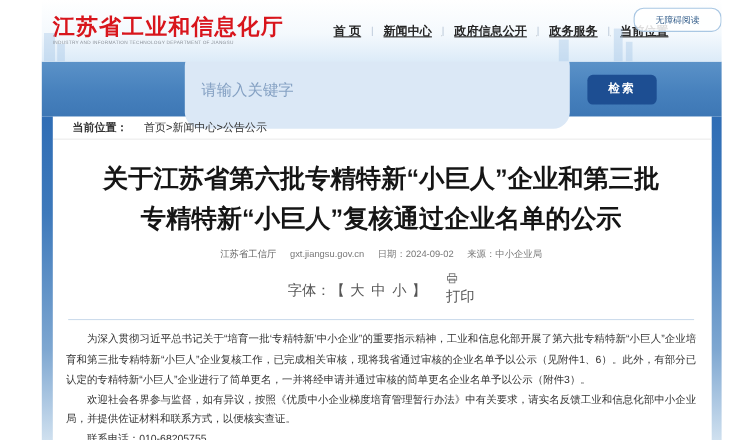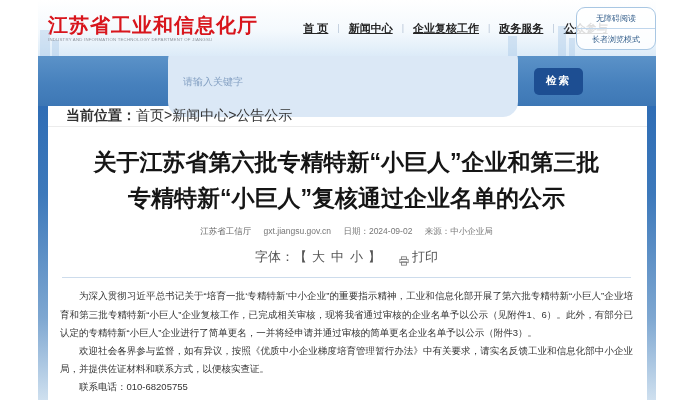--- a/index.html
+++ b/index.html
@@ -25,44 +25,44 @@
   .nav-sep{color:#b7c5d6;font-weight:normal;font-size:9px;}
   .access{position:absolute;right:0;top:7px;width:78px;border:1px solid #a9c7e3;border-radius:9px;
     background:rgba(255,255,255,.85);font-size:8px;color:#2f5a88;text-align:center;overflow:hidden;}
   .access-row{padding:5px 0 4px;cursor:pointer;white-space:nowrap;}
   .access-row + .access-row{border-top:1px solid #bfd6ec;}
 
   
   .search-band{height:50px;background:linear-gradient(180deg,#5b92c8 0%,#4781bd 55%,#3d77b5 100%);
     display:flex;align-items:center;}
   .search-input{margin-left:130px;width:320px;height:40px;border:none;border-radius:15px;
-    background:#dbe8f6;padding:16px 15px;font-size:10px;color:#3a5a80;outline:none;}
+    background:#dbe8f6;padding:16px 15px;font-size:14px;color:#3a5a80;outline:none;}
   .search-input::placeholder{color:#85a1c3;}
-  .search-btn{margin-left:16px;width:49px;height:27px;background:#1d4e92;border:none;border-radius:5px;
+  .search-btn{margin-left:16px;width:63px;height:27px;background:#1d4e92;border:none;border-radius:5px;
     color:#ffffff;font-size:10.5px;font-weight:bold;letter-spacing:2px;cursor:pointer;
     font-family:inherit;}
 
   
   .content{height:294px;background:linear-gradient(180deg,#2f6db5 0%,#3d79bb 30%,#7ea7d1 72%,#cfe0ef 100%);
     padding:0 9px 0 10px;box-sizing:border-box;}
   .card{background:#fff;height:294px;box-sizing:border-box;overflow:hidden;}
   .crumbbar{height:20px;display:flex;align-items:center;padding-left:18px;
-    border-bottom:1px solid #ececec;font-size:14px;color:#333;}
+    border-bottom:1px solid #ececec;font-size:10px;color:#333;gap:15px;}
   .crumb-label{font-weight:bold;}
   .crumb-path{cursor:pointer;}
   .article{padding:10px 14px 0 12px;}
   .title{font-size:23px;font-weight:bold;color:#151515;text-align:center;line-height:1.55;
     margin:8px 26px 10px;}
   .meta{text-align:center;font-size:8.5px;color:#777;white-space:nowrap;}
   .meta span{margin:16px 5px;}
   .meta .agency{color:#666;}
   .tools{text-align:center;font-size:13px;color:#555;margin-top:10px;display:flex;
     justify-content:center;align-items:center;gap:4px;}
   .font-size-btn{cursor:pointer;padding:0 1px;}
-  .print{display:inline-flex;align-items:flex-end;gap:3px;margin-left:14px;cursor:pointer;color:#555;}
+  .print{display:inline-flex;align-items:flex-start;gap:3px;margin-left:14px;cursor:pointer;color:#555;flex-direction:column;}
   .divider{border-top:1px solid #cddcec;margin:11px 2px 0;}
   .bodytext{margin-top:9px;font-size:9.5px;color:#333;line-height:1.92;text-align:justify;}
   .bodytext p{margin:0;text-indent:2em;}
   .plain{text-align:left;}
   .att-first{cursor:pointer;}
 </style>
 </head>
 <body>
 
 <div class="viewport">
@@ -78,30 +78,29 @@
       <div class="logo">
         <div class="logo-cn">江苏省工业和信息化厅</div>
         <div class="logo-en">INDUSTRY AND INFORMATION TECHNOLOGY DEPARTMENT OF JIANGSU</div>
       </div>
 
       <div class="nav">
         <span class="nav-item">首 页</span>
         <span class="nav-sep">|</span>
         <span class="nav-item">新闻中心</span>
         <span class="nav-sep">|</span>
-        <span class="nav-item">企业复核工作</span>
+        <span class="nav-item">政府信息公开</span>
         <span class="nav-sep">|</span>
         <span class="nav-item">政务服务</span>
         <span class="nav-sep">|</span>
-        <span class="nav-item">公众参与</span>
+        <span class="nav-item">当前位置</span>
       </div>
 
       <div class="access">
         <div class="access-row">无障碍阅读</div>
-        <div class="access-row">长者浏览模式</div>
       </div>
     </div>
 
     <div class="search-band">
       <input class="search-input" type="text" placeholder="请输入关键字" style="">
       <button class="search-btn">检索</button>
     </div>
 
     <div class="content">
       <div class="card">

